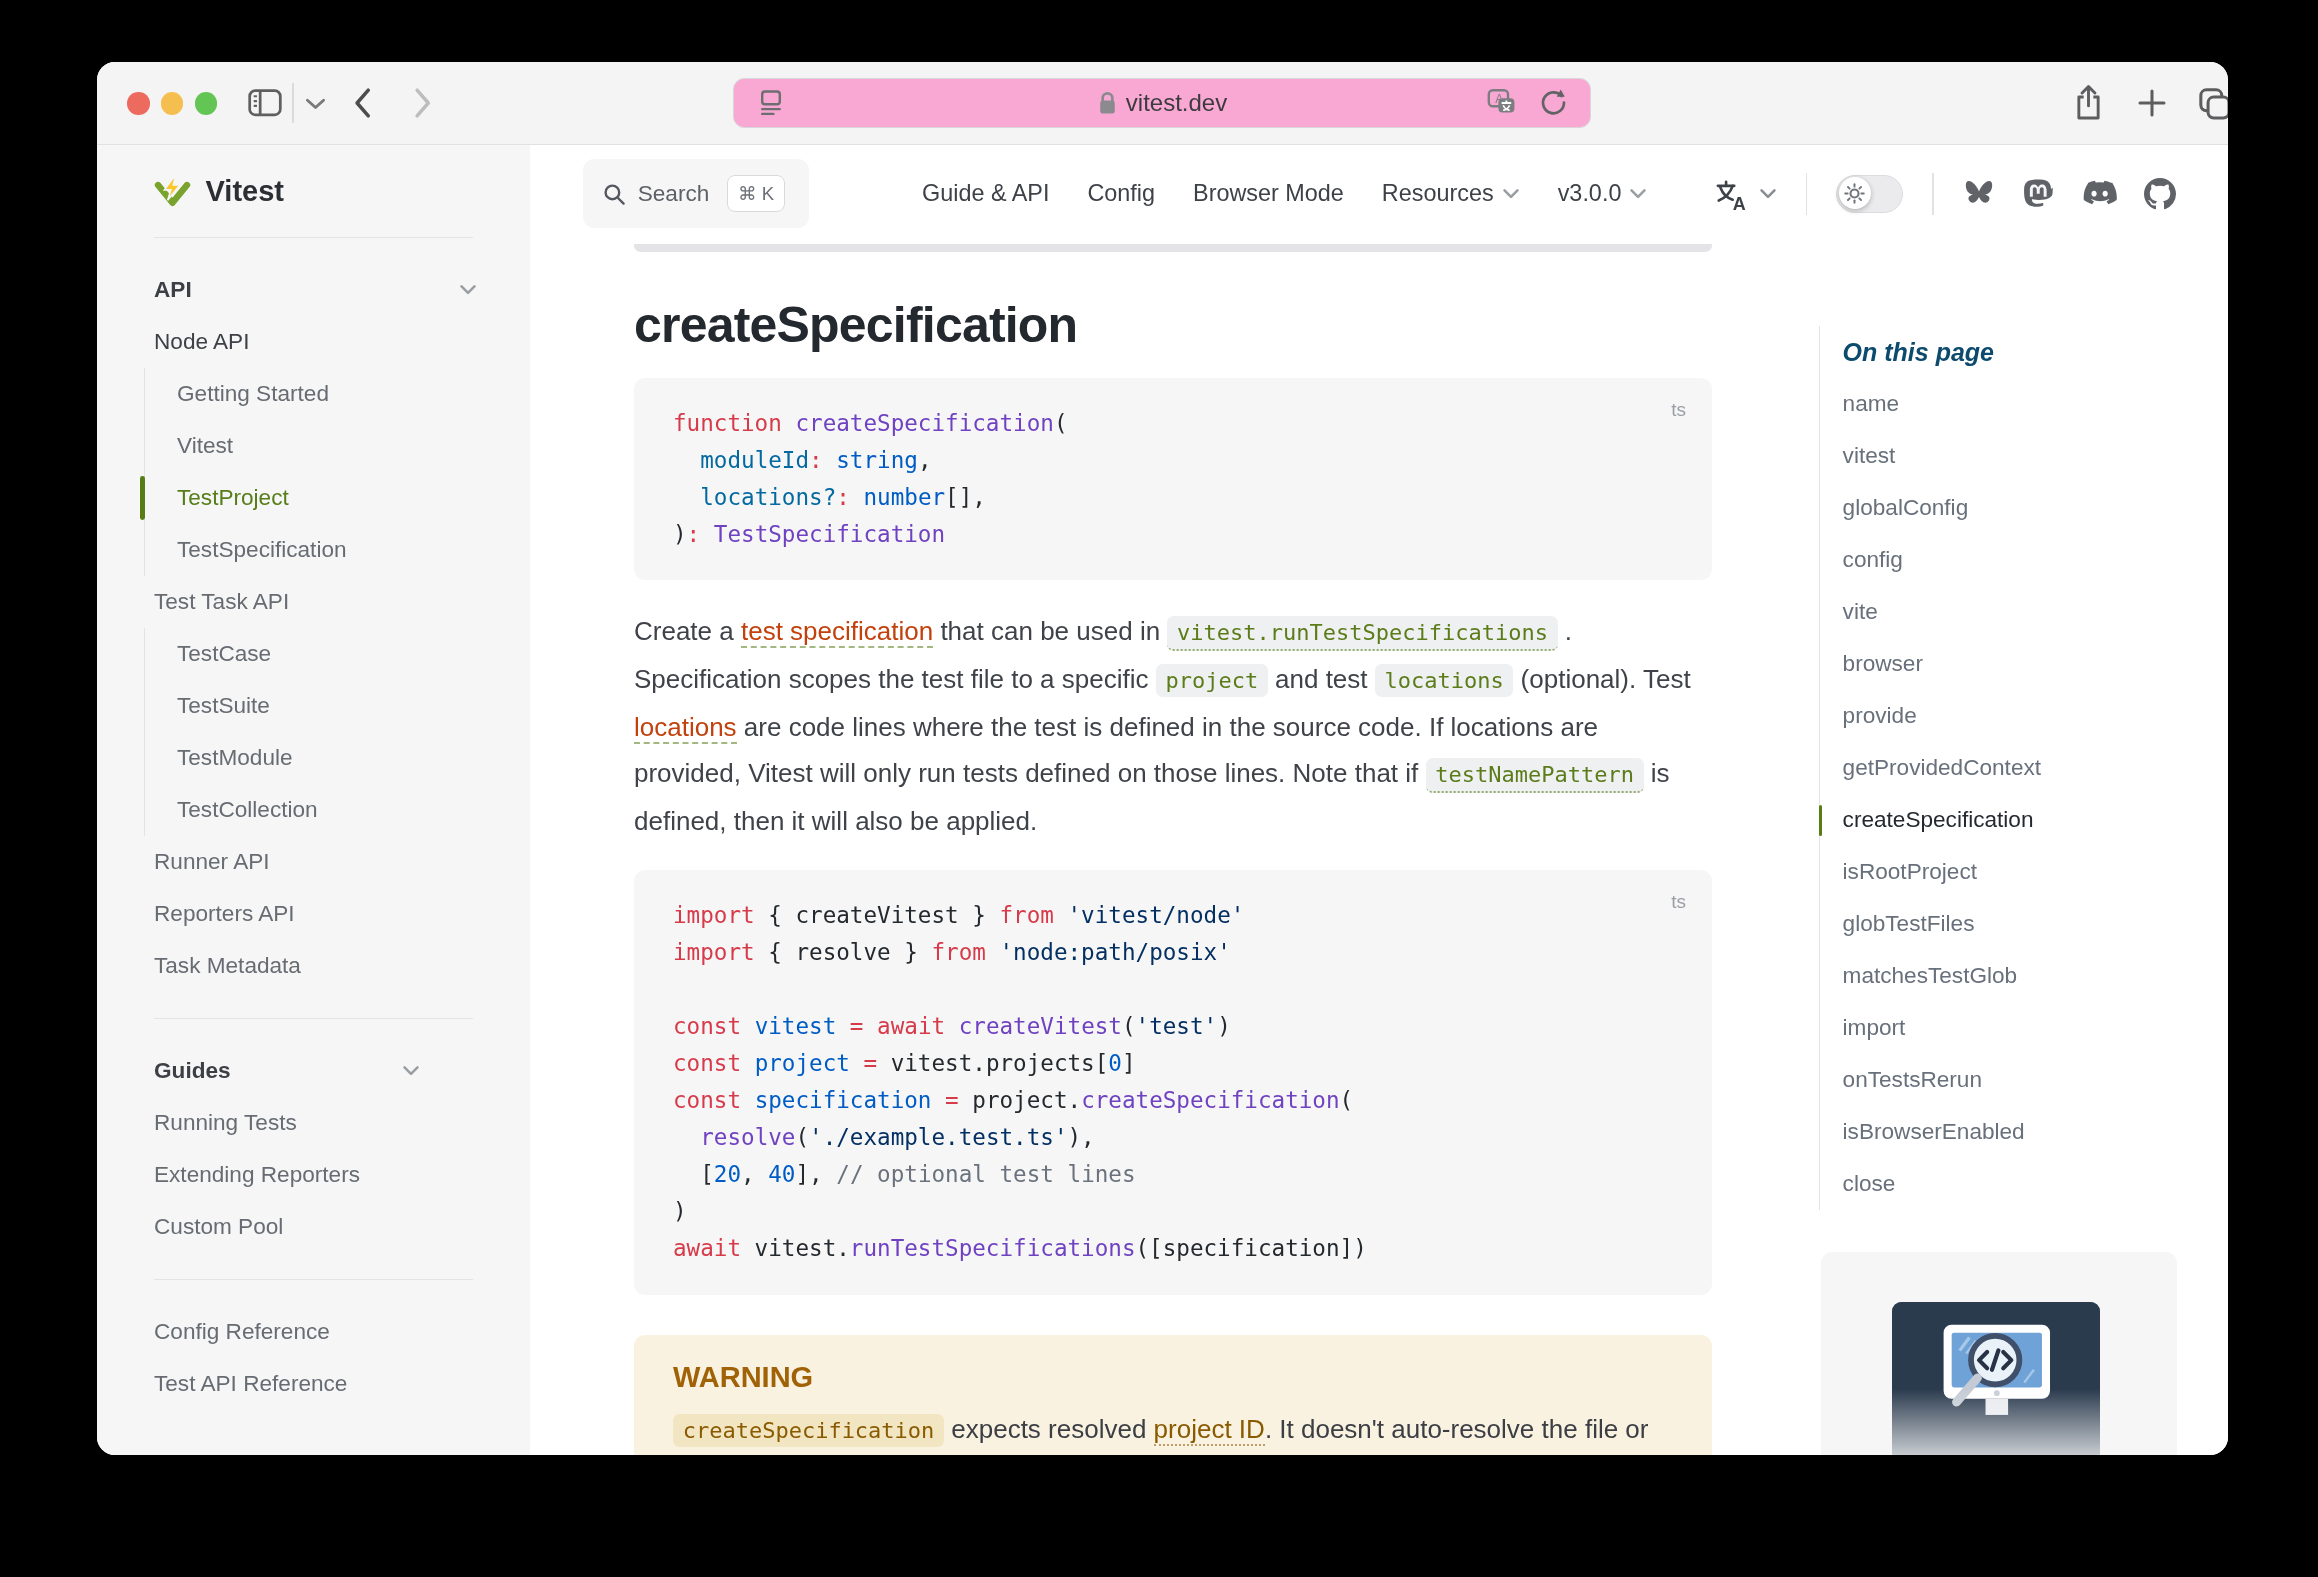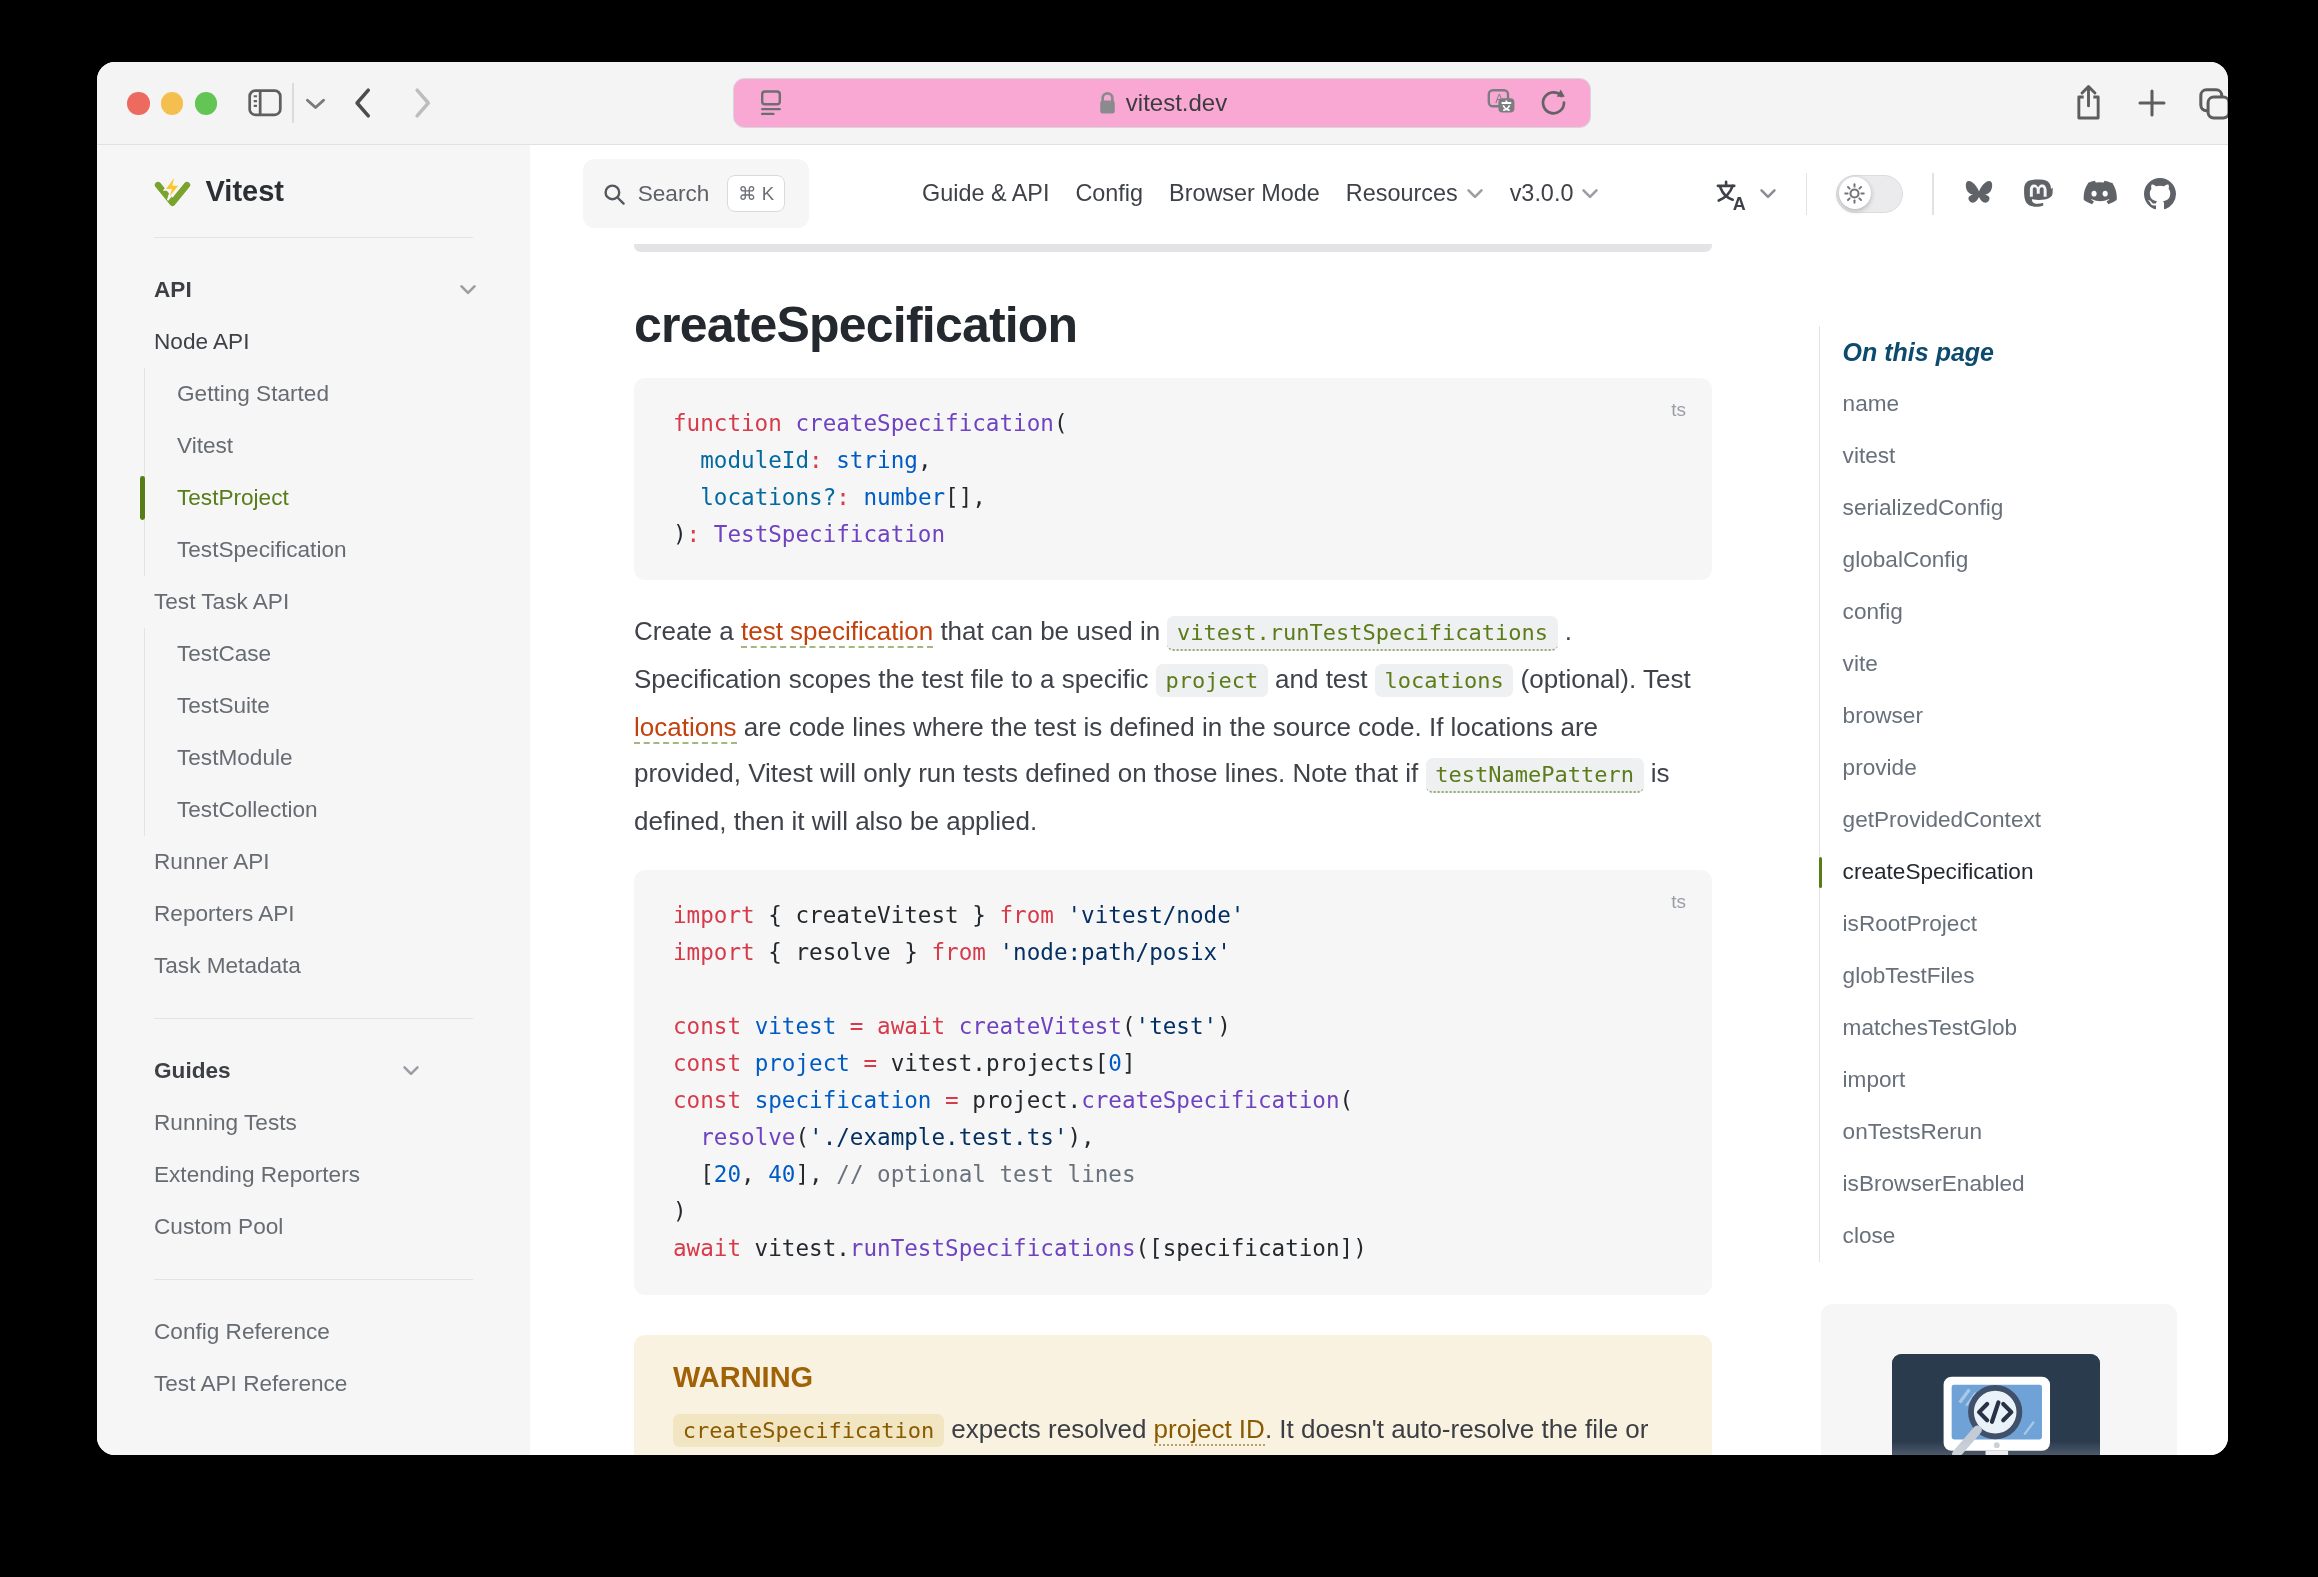--- a/index.html
+++ b/index.html
@@ -32,21 +32,21 @@
   .s-item.strong{color:#3d4046;font-weight:500;}
   .s-item.indent{margin-left:47px;padding-left:32px;border-left:1.6px solid #e3e3e5;position:relative;}
   .s-item.active{color:#567d17;font-weight:500;}
   .s-item.active::before{content:"";position:absolute;left:-4.8px;top:4px;width:4.8px;height:44px;background:#567d17;border-radius:2.4px;}
 
   
   .mheader{height:97px;display:flex;align-items:center;padding:0 52px 0 53px;position:relative;}
   .searchbox{width:226px;height:69px;background:#f6f6f7;border-radius:11.3px;display:flex;align-items:center;padding:0 13px 0 19.4px;box-sizing:border-box;cursor:pointer;}
   .searchbox .s-label{font-size:22.6px;color:#5d6066;margin-left:11.3px;}
   .kbd{margin-left:18px;background:#fff;border:1.6px solid #d9dadd;border-radius:8px;font-size:18.6px;color:#6b6f76;padding:6.5px 9.7px;}
-  .nav{display:flex;align-items:flex-start;gap:26px;margin-left:113px;font-size:23.4px;font-weight:500;color:#3e4248;}
+  .nav{display:flex;align-items:flex-start;gap:38px;margin-left:113px;font-size:23.4px;font-weight:500;color:#3e4248;}
   .nav .nav-item{display:flex;align-items:center;gap:8px;cursor:pointer;}
   .hsep{width:1.6px;height:42px;background:#e2e2e3;}
   .hright{margin-left:auto;display:flex;align-items:center;gap:29px;}
   .toggle{width:65px;height:36px;background:#ebebed;border:1.6px solid #dcdcdf;border-radius:19.4px;position:relative;cursor:pointer;}
   .knob{position:absolute;left:1.6px;top:1.6px;width:32px;height:32px;background:#fff;border-radius:50%;box-shadow:0 1.6px 4.8px rgba(0,0,0,.25);display:flex;align-items:center;justify-content:center;}
   .soc{display:flex;align-items:center;gap:27.4px;}
   .soc svg{display:block;cursor:pointer;}
 
   
   .content{position:relative;height:1213px;overflow:hidden;}
@@ -360,21 +360,20 @@
             <div class="w-body" id="warning-body"><span class="t-wcode">createSpecification</span><span> expects resolved </span><span class="t-wlink">project ID</span><span>. It doesn't auto-resolve the file or check that it exists on the file system.</span></div>
           </div>
         </article>
 
         <aside class="aside">
           <div class="toc-rail">
             <div class="toc-title">On this page</div>
             <div id="toc-list">
                 <div class="toc-item">name</div>
                 <div class="toc-item">vitest</div>
-                <div class="toc-item">serializedConfig</div>
                 <div class="toc-item">globalConfig</div>
                 <div class="toc-item">config</div>
                 <div class="toc-item">vite</div>
                 <div class="toc-item">browser</div>
                 <div class="toc-item">provide</div>
                 <div class="toc-item">getProvidedContext</div>
                 <div class="toc-item active">createSpecification</div>
                 <div class="toc-item">isRootProject</div>
                 <div class="toc-item">globTestFiles</div>
                 <div class="toc-item">matchesTestGlob</div>

